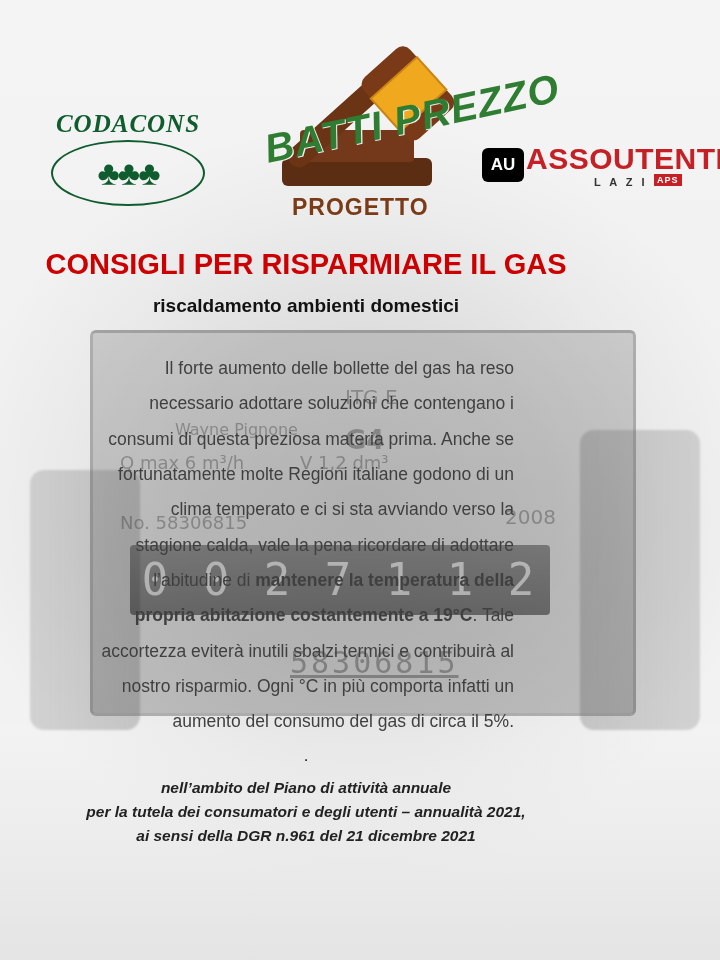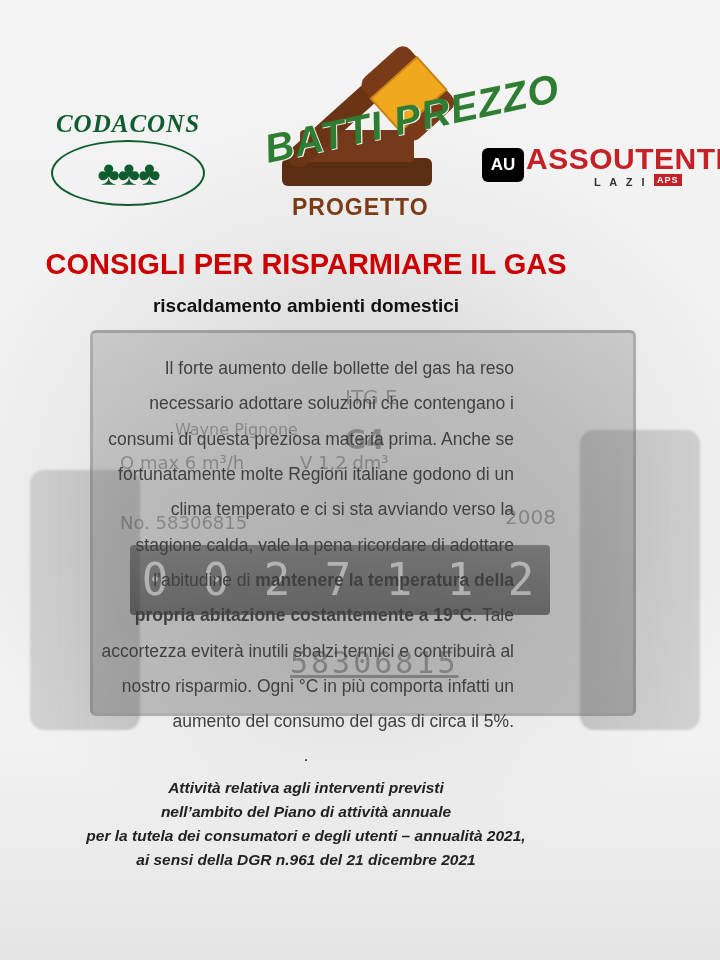--- a/index.html
+++ b/index.html
@@ -352,19 +352,18 @@
     <div class="body-text">
       <span>Il forte aumento delle bollette del gas ha reso necessario adottare soluzioni che contengano i consumi di questa preziosa materia prima.</span>
       <span> Anche se fortunatamente molte Regioni italiane godono di un clima temperato e ci si sta avviando verso la stagione calda, vale la pena ricordare di adottare l’abitudine di </span><b>mantenere la temperatura della propria abitazione costantemente a 19°C</b><span>.</span>
       <span>Tale accortezza eviterà inutili sbalzi termici e contribuirà al nostro risparmio.</span>
       <span>Ogni °C in più comporta infatti un aumento del consumo del gas di circa il 5%.</span>
     </div>
 
     <div class="dot">.</div>
 
     <div class="footer">
-      <div>Attività relativa agli interventi previsti</div>
       <div>nell’ambito del  Piano di attività annuale</div>
       <div>per la tutela dei consumatori e degli utenti – annualità 2021,</div>
       <div>ai sensi della DGR n.961 del 21 dicembre 2021</div>
     </div>
   </div>
 </div>
 
 </body></html>

